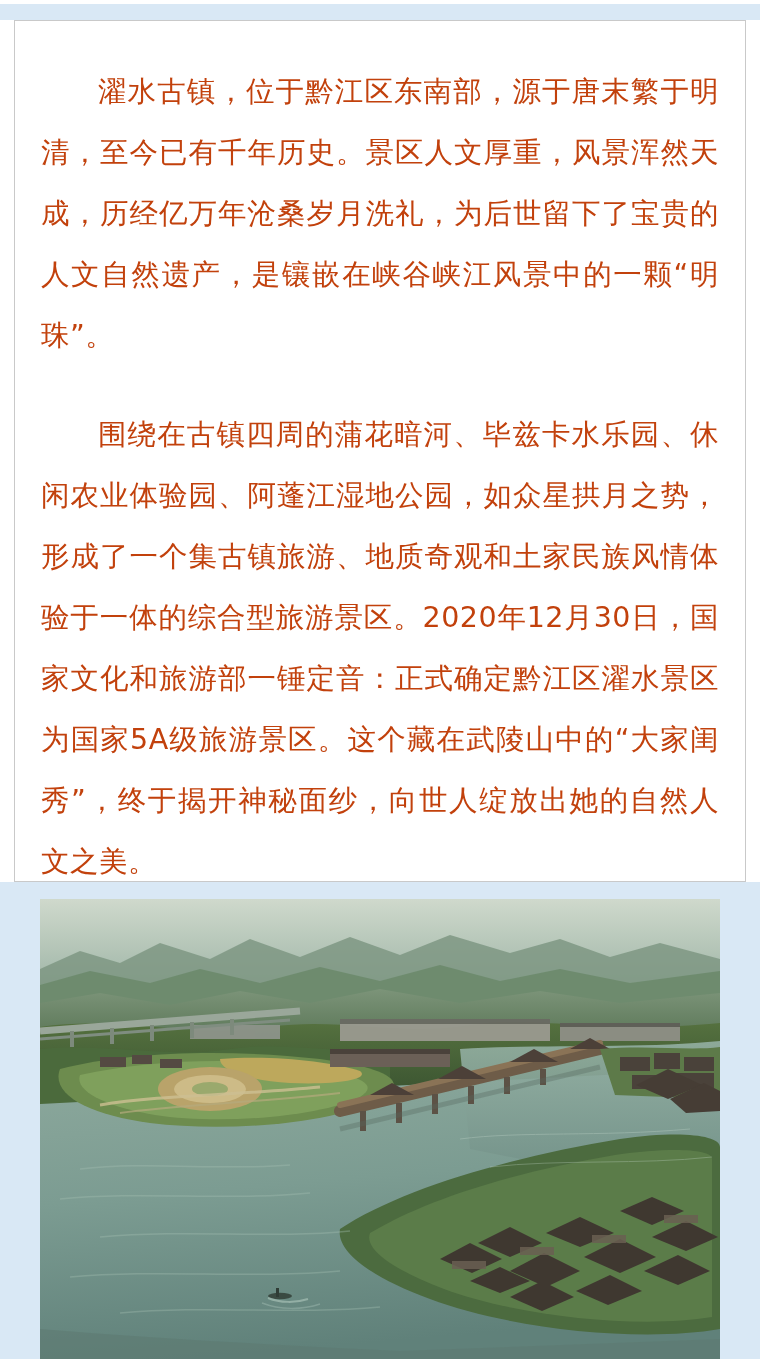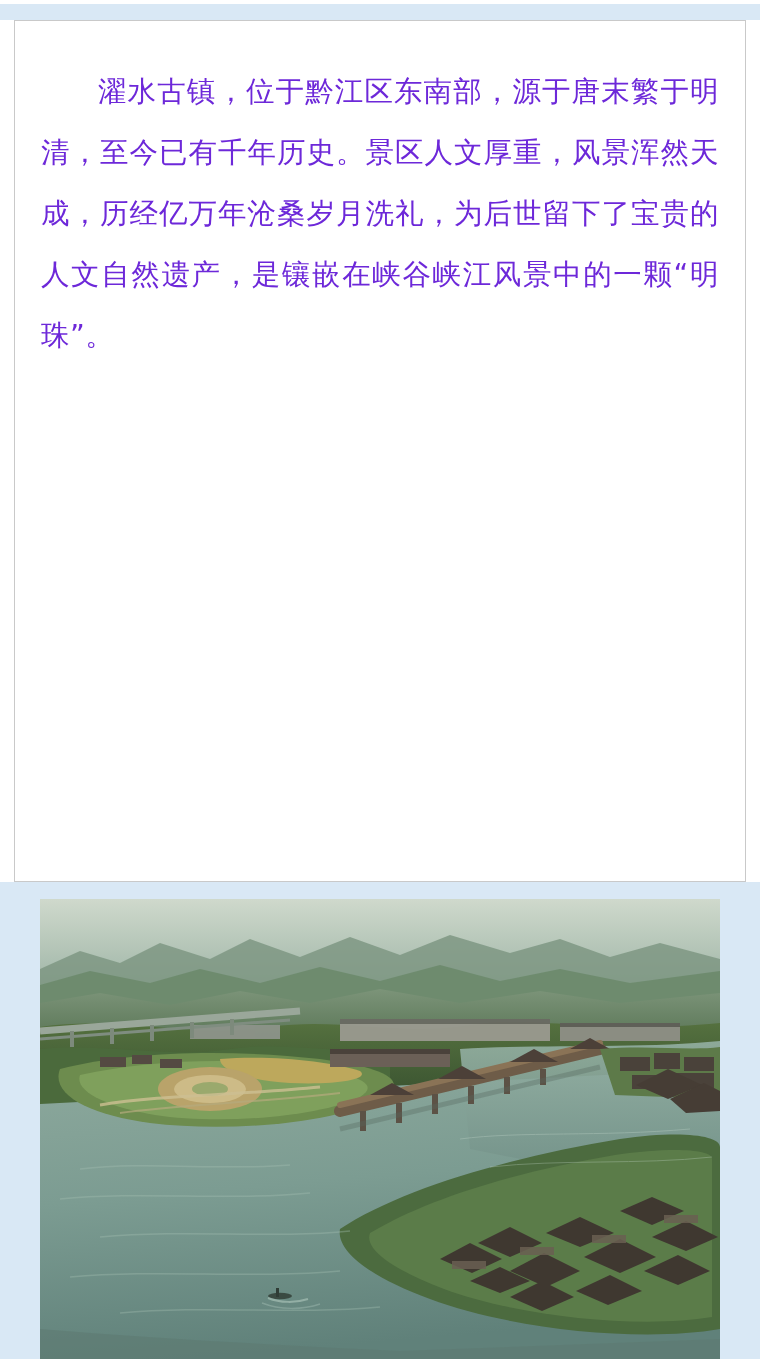--- a/index.html
+++ b/index.html
@@ -44,21 +44,21 @@
     border: 1px solid #c9c9c9;
     box-sizing: border-box;
   }
   .text-card-inner {
     padding: 40px 26px 0 26px;
   }
   .para {
     font-family: "DejaVu Sans", "Liberation Sans", sans-serif;
     font-size: 28.5px;
     line-height: 61px;
-    color: #6d28d9;
+    color: #c2410c;
     text-indent: 2em;
     letter-spacing: 0.5px;
     text-align: justify;
     margin: 0 0 38px 0;
     word-break: break-all;
   }
 
   
   .band {
     position: absolute;
@@ -91,20 +91,21 @@
 </style>
 </head>
 <body>
 
 <div class="top-strip"></div>
 <div class="top-strip-white"></div>
 
 <div class="text-card">
   <div class="text-card-inner">
     <p class="para">濯水古镇，位于黔江区东南部，源于唐末繁于明清，至今已有千年历史。景区人文厚重，风景浑然天成，历经亿万年沧桑岁月洗礼，为后世留下了宝贵的人文自然遗产，是镶嵌在峡谷峡江风景中的一颗“明珠”。</p>
+    <p class="para">围绕在古镇四周的蒲花暗河、毕兹卡水乐园、休闲农业体验园、阿蓬江湿地公园，如众星拱月之势，形成了一个集古镇旅游、地质奇观和土家民族风情体验于一体的综合型旅游景区。2020年12月30日，国家文化和旅游部一锤定音：正式确定黔江区濯水景区为国家5A级旅游景区。这个藏在武陵山中的“大家闺秀”，终于揭开神秘面纱，向世人绽放出她的自然人文之美。</p>
   </div>
 </div>
 
 <div class="band"></div>
 
 <div class="photo-wrap">
   <div class="photo">
     <svg width="680" height="460" viewBox="0 0 680 460" xmlns="http://www.w3.org/2000/svg" aria-hidden="true">
       <defs>
         <linearGradient id="skyG" x1="0" y1="0" x2="0" y2="1">

